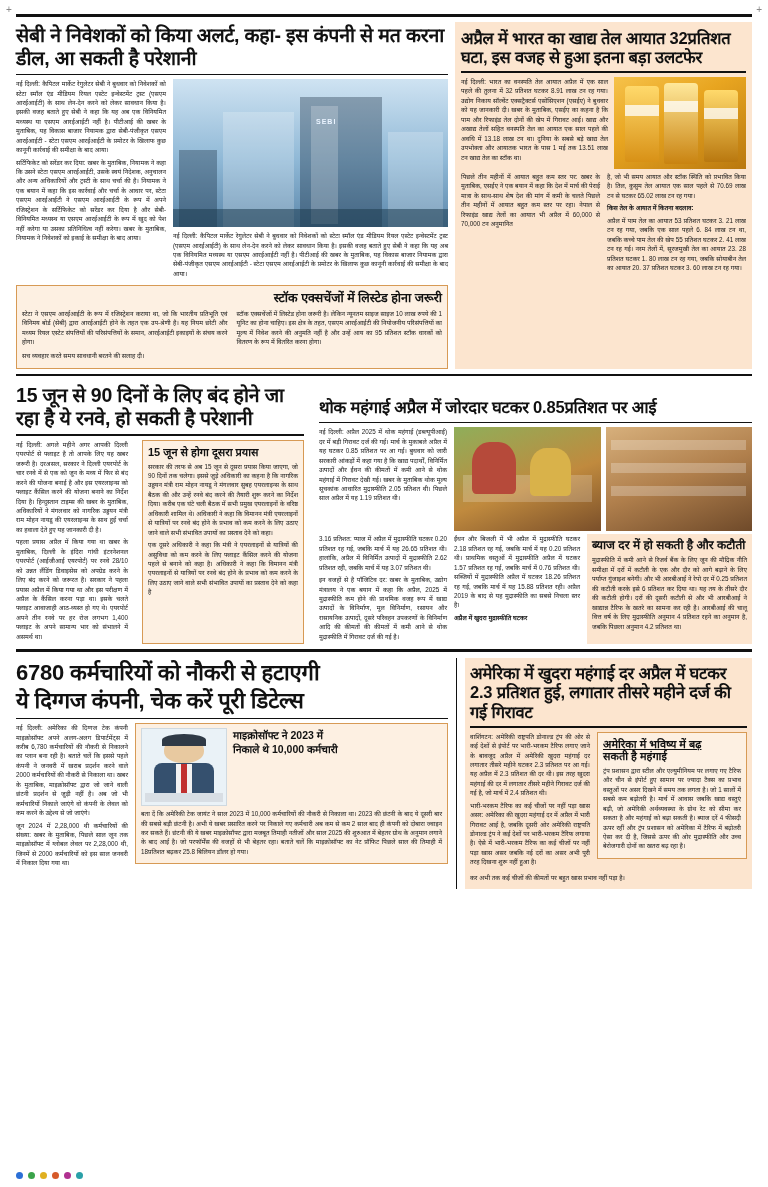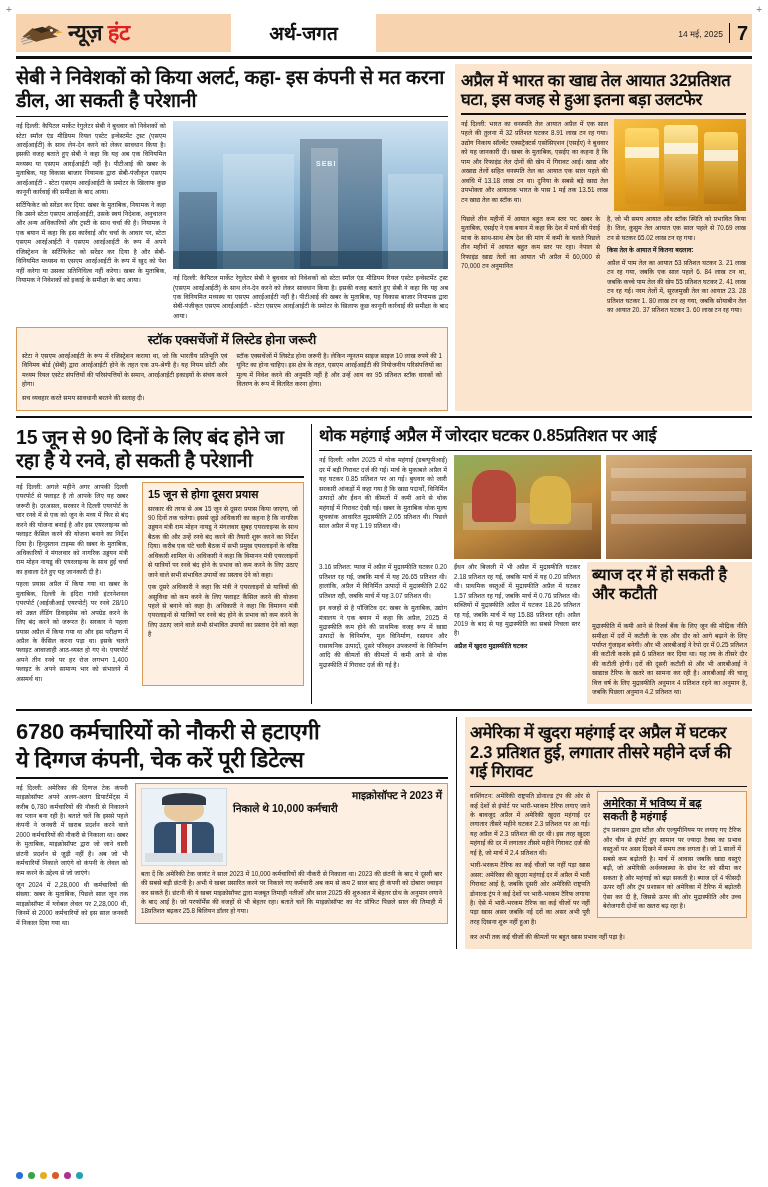--- a/index.html
+++ b/index.html
@@ -83,28 +83,28 @@
   .photo.store{background:linear-gradient(160deg,#d7b07c 0%,#b07f4c 50%,#6f4a2a 100%);}
   .b-glass{position:absolute;background:rgba(255,255,255,.22);}
   .b-dark{position:absolute;background:rgba(20,40,60,.35);}
 
   
   .boxed{
     border:1.2px solid #d79a55;background:#fdf0e2;
     padding:4px 5px;box-sizing:border-box;
   }
   .boxed h2{
-    font-size:12.5px;font-weight:bold;text-align:center;
+    font-size:12.5px;font-weight:bold;text-align:right;
     margin:1px 0 3px 0;line-height:1.15;
   }
   .boxed h2.left{text-align:left;}
   .tan-box{background:#fce5cf;padding:4px 5px;box-sizing:border-box;}
-  .tan-box h2{font-size:16px;font-weight:bold;margin:0 0 17px 0;line-height:1.18;}
-
-  .mid-zone{display:flex;gap:7px;margin-top:6px;}
+  .tan-box h2{font-size:12px;font-weight:bold;margin:0 0 3px 0;line-height:1.18;}
+
+  .mid-zone{display:flex;gap:7px;margin-top:6px;align-items:flex-end;}
   .bot-zone{display:flex;gap:8px;margin-top:6px;}
 
   .ill{
     background:#eaf2f7;position:relative;overflow:hidden;
     border:1px solid #cfd9e0;
   }
   .sep-v{width:1px;background:#111;}
 
   .footer-dots{
     position:absolute;left:16px;bottom:8px;
@@ -114,40 +114,20 @@
   .crop-mark{position:absolute;color:#888;font-size:10px;}
 </style>
 </head>
 <body>
 
 <div class="page">
 
   <span class="crop-mark" style="left:6px;top:4px;">+</span>
   <span class="crop-mark" style="right:6px;top:4px;">+</span>
 
-  <div class="masthead">
-    <div class="logo-block">
-      <svg class="logo-bird" viewBox="0 0 70 40">
-        <path d="M4 26 L20 12 L30 18 L46 8 L62 16 L52 22 L60 26 L40 30 L26 34 Z" fill="#6b4a2a"></path>
-        <path d="M20 14 L36 10 L48 16 L34 20 Z" fill="#3a2a1a"></path>
-        <circle cx="50" cy="16" r="2.2" fill="#fff"></circle>
-        <path d="M58 16 L68 19 L58 21 Z" fill="#e8a020"></path>
-        <path d="M2 30 L16 24 M2 34 L18 29 M4 38 L20 33" stroke="#9a9a9a" stroke-width="1.6" fill="none"></path>
-      </svg>
-      <div class="logo-text">
-        <span class="b">न्यूज़</span>
-        <span class="r">हंट</span>
-      </div>
-    </div>
-    <div class="section-title">अर्थ-जगत</div>
-    <div class="date-block">
-      <span class="date-text">14 मई, 2025</span>
-      <span class="page-num">7</span>
-    </div>
-  </div>
   <div class="rule-thick"></div>
 
   <div class="top-zone">
 
     <div class="col-left">
       <h1 class="head">सेबी ने निवेशकों को किया अलर्ट, कहा- इस कंपनी से मत करना डील, आ सकती है परेशानी</h1>
       <div class="hr-blk"></div>
 
       <div style="display:flex;gap:7px;">
         <div style="width:150px;">
@@ -298,21 +278,21 @@
             <div style="display:flex;gap:6px;align-items:flex-start;">
               <div class="ill" style="width:84px;height:76px;flex:0 0 auto;">
                 <div style="position:absolute;left:26%;top:10%;width:48%;height:34%;background:#e8c9a0;border-radius:50% 50% 45% 45%;"></div>
                 <div style="position:absolute;left:24%;top:6%;width:52%;height:16%;background:#2f3a46;border-radius:50% 50% 0 0;"></div>
                 <div style="position:absolute;left:14%;top:44%;width:72%;height:44%;background:#35506e;border-radius:8px 8px 0 0;"></div>
                 <div style="position:absolute;left:40%;top:46%;width:20%;height:40%;background:#f2f2f2;"></div>
                 <div style="position:absolute;left:47%;top:46%;width:6%;height:40%;background:#c03030;"></div>
                 <div style="position:absolute;left:4%;bottom:4%;width:92%;height:12%;background:#d8dee4;"></div>
               </div>
               <div style="flex:1;">
-                <h2 class="left" style="font-size:10.5px;line-height:1.2;text-align:right;">माइक्रोसॉफ्ट ने 2023 में</h2>
+                <h2 class="left" style="font-size:10.5px;line-height:1.2;">माइक्रोसॉफ्ट ने 2023 में</h2>
                 <h2 class="left" style="font-size:10.5px;line-height:1.2;margin-top:-2px;">निकाले थे 10,000 कर्मचारी</h2>
               </div>
             </div>
             <p class="body" style="margin-top:3px;">बता दें कि अमेरिकी टेक जायंट ने साल 2023 में 10,000 कर्मचारियों की नौकरी से निकाला था। 2023 की छंटनी के बाद ये दूसरी बार की सबसे बड़ी छंटनी है। अभी ये खबर प्रसारित करने पर निकाले गए कर्मचारी अब कम से कम 2 साल बाद ही कंपनी को दोबारा ज्वाइन कर सकते हैं। छंटनी की ये खबर माइक्रोसॉफ्ट द्वारा मजबूत तिमाही नतीजों और साल 2025 की शुरुआत में बेहतर ग्रोथ के अनुमान लगाने के बाद आई है। जो परफॉर्मेंस की वजहों से भी बेहतर रहा। बताते चलें कि माइक्रोसॉफ्ट का नेट प्रॉफिट पिछले साल की तिमाही में 18प्रतिशत बढ़कर 25.8 बिलियन डॉलर हो गया।</p>
           </div>
         </div>
       </div>
     </div>
 
     <div class="sep-v"></div>

